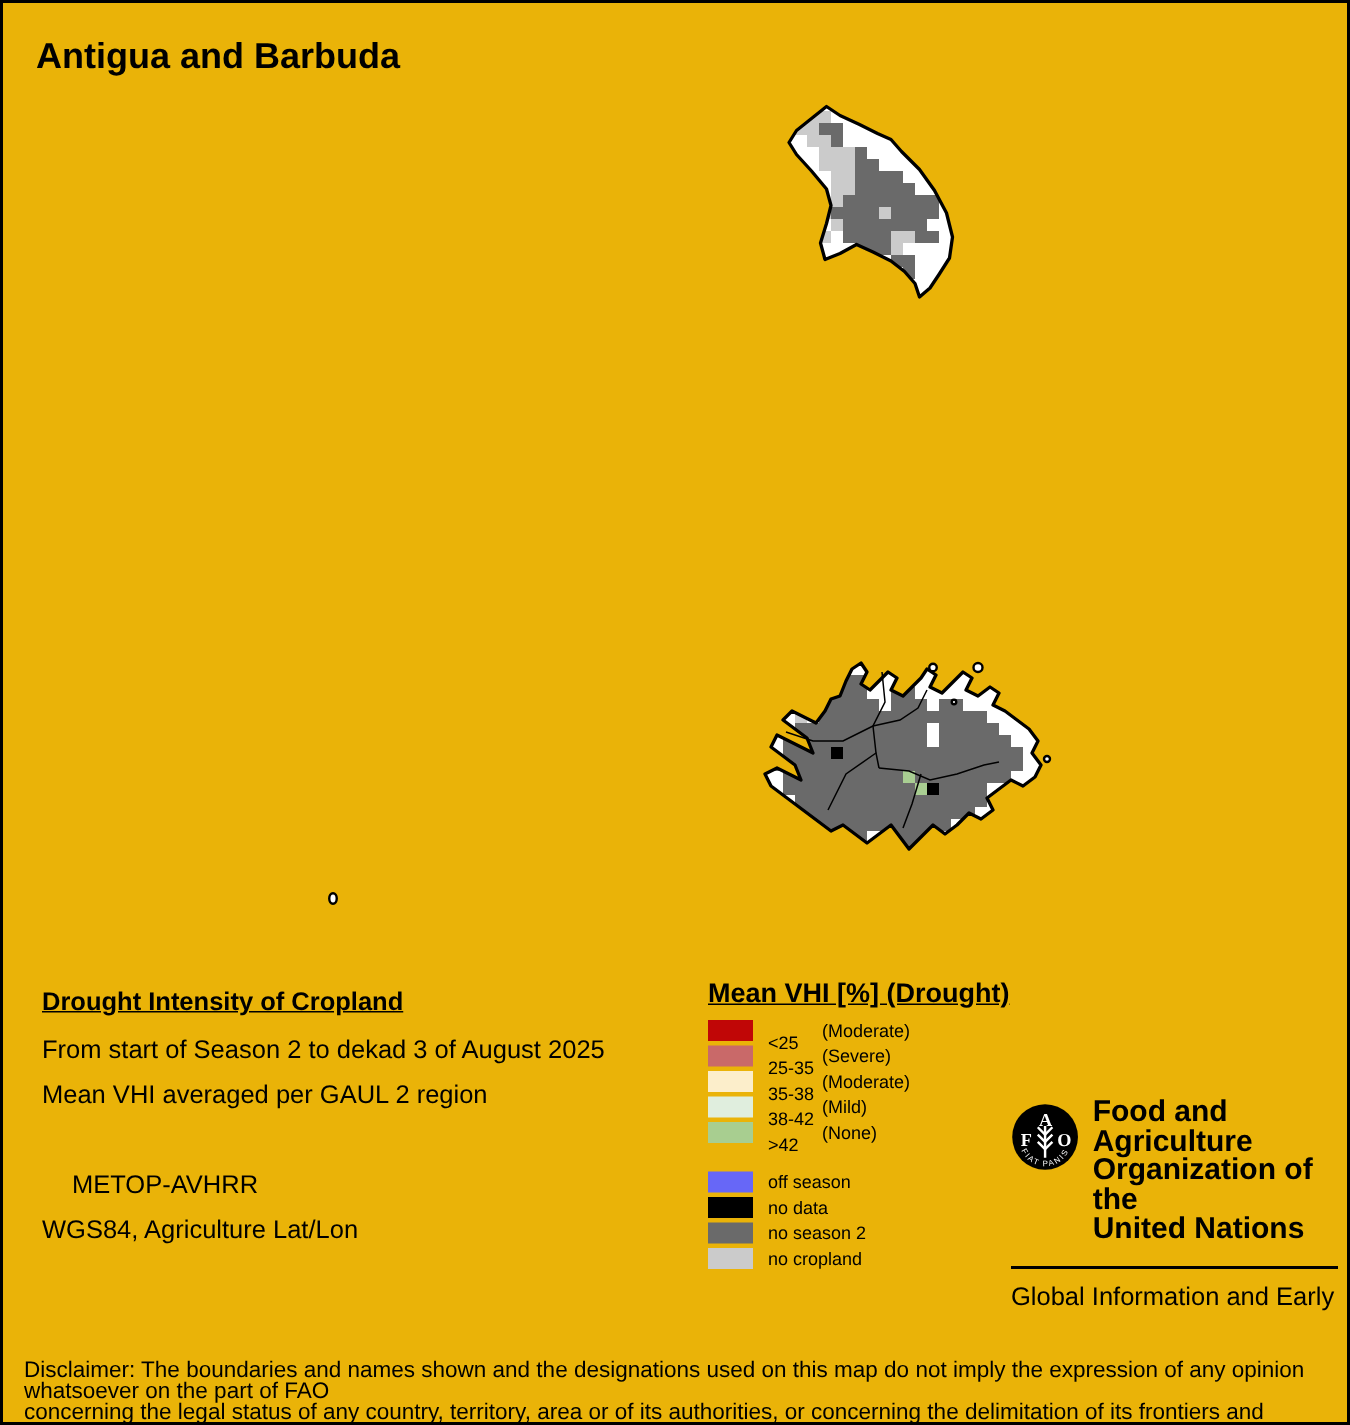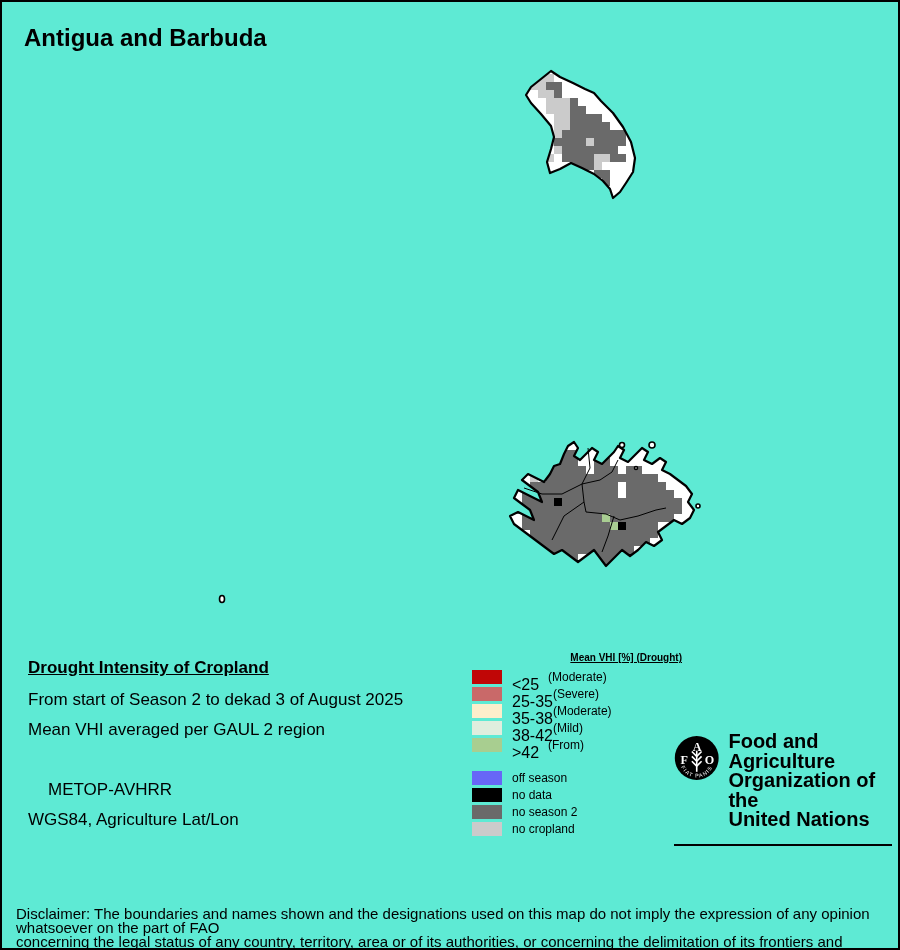--- a/index.html
+++ b/index.html
@@ -1,32 +1,32 @@
 <!DOCTYPE html>
 <html><head>
 <meta charset="utf-8">
 <style>
   html,body{margin:0;padding:0;background:#fff;}
   .page{position:relative;width:900px;height:950px;box-sizing:border-box;border:2px solid #000;
-        background:#5eead4;overflow:hidden;font-family:"Liberation Sans",sans-serif;color:#000;}
+        background:#eab308;overflow:hidden;font-family:"Liberation Sans",sans-serif;color:#000;}
   .map-title{position:absolute;left:22px;top:22px;font-size:24px;font-weight:bold;}
   #map-svg{position:absolute;left:0;top:0;width:900px;height:950px;pointer-events:none;}
 
   .info-block{position:absolute;left:26px;top:656px;font-size:17px;text-decoration:underline;}
   .info-heading{font-weight:bold;font-size:17px;}
   .info-line1{position:absolute;left:0;top:32px;white-space:nowrap;}
   .info-line2{position:absolute;left:0;top:62px;white-space:nowrap;text-align:right;}
   .info-line3{position:absolute;left:0;top:122px;white-space:nowrap;margin-left:20px;}
   .info-line4{position:absolute;left:0;top:152px;white-space:nowrap;}
 
   .legend{position:absolute;left:470px;top:650px;width:210px;}
-  .legend-title{font-size:10px;font-weight:bold;text-decoration:underline;margin-bottom:7px;white-space:nowrap;text-align:right;}
+  .legend-title{font-size:18px;font-weight:bold;text-decoration:underline;margin-bottom:7px;white-space:nowrap;}
   .legend-row{display:flex;align-items:center;height:13.5px;margin-bottom:3.5px;}
   .sw{width:30px;height:13.5px;flex:0 0 30px;margin-right:10px;}
-  .legend-range{font-size:16px;min-width:36px;display:inline-block;margin-top:16px;}
+  .legend-range{font-size:12px;min-width:36px;display:inline-block;margin-top:16px;}
   .legend-label{font-size:12px;white-space:nowrap;}
   .legend-gap{height:16px;}
 
   .fao-block{position:absolute;left:672px;top:727px;width:218px;}
   .fao-top{display:flex;align-items:flex-start;}
   .fao-org{margin-left:9px;font-size:20px;font-weight:bold;line-height:19.5px;margin-top:3px;}
   .fao-divider{border:none;border-top:2.5px solid #000;margin:14px 0 8px 0;width:218px;}
   .fao-giews{font-size:17px;line-height:22px;}
 
   .disclaimer{position:absolute;left:14px;top:905px;font-size:15px;line-height:14px;width:870px;}
@@ -366,21 +366,21 @@
       <span class="legend-label">(Moderate)</span>
     </div>
     <div class="legend-row">
       <span class="sw" style="background: rgb(224, 238, 222);"></span>
       <span class="legend-range">38-42</span>
       <span class="legend-label">(Mild)</span>
     </div>
     <div class="legend-row">
       <span class="sw" style="background: rgb(168, 206, 144);"></span>
       <span class="legend-range">&gt;42</span>
-      <span class="legend-label">(From)</span>
+      <span class="legend-label">(None)</span>
     </div>
 
     <div class="legend-gap"></div>
 
     <div class="legend-row">
       <span class="sw" style="background: rgb(103, 103, 247);"></span>
       <span class="legend-label">off season</span>
     </div>
     <div class="legend-row">
       <span class="sw" style="background: rgb(0, 0, 0);"></span>
@@ -417,20 +417,21 @@
         </text>
       </svg>
       <div class="fao-org">
         <div>Food and Agriculture</div>
         <div>Organization of the</div>
         <div>United Nations</div>
       </div>
     </div>
     <hr class="fao-divider">
     <div class="fao-giews">
+      <div>Global Information and Early</div>
     </div>
   </div>
 
   <div class="disclaimer">
     <div>Disclaimer: The boundaries and names shown and the designations used on this map do not imply the expression of any opinion whatsoever on the part of FAO</div>
     <div>concerning the legal status of any country, territory, area or of its authorities, or concerning the delimitation of its frontiers and boundaries.</div>
   </div>
 
 </div>
 

